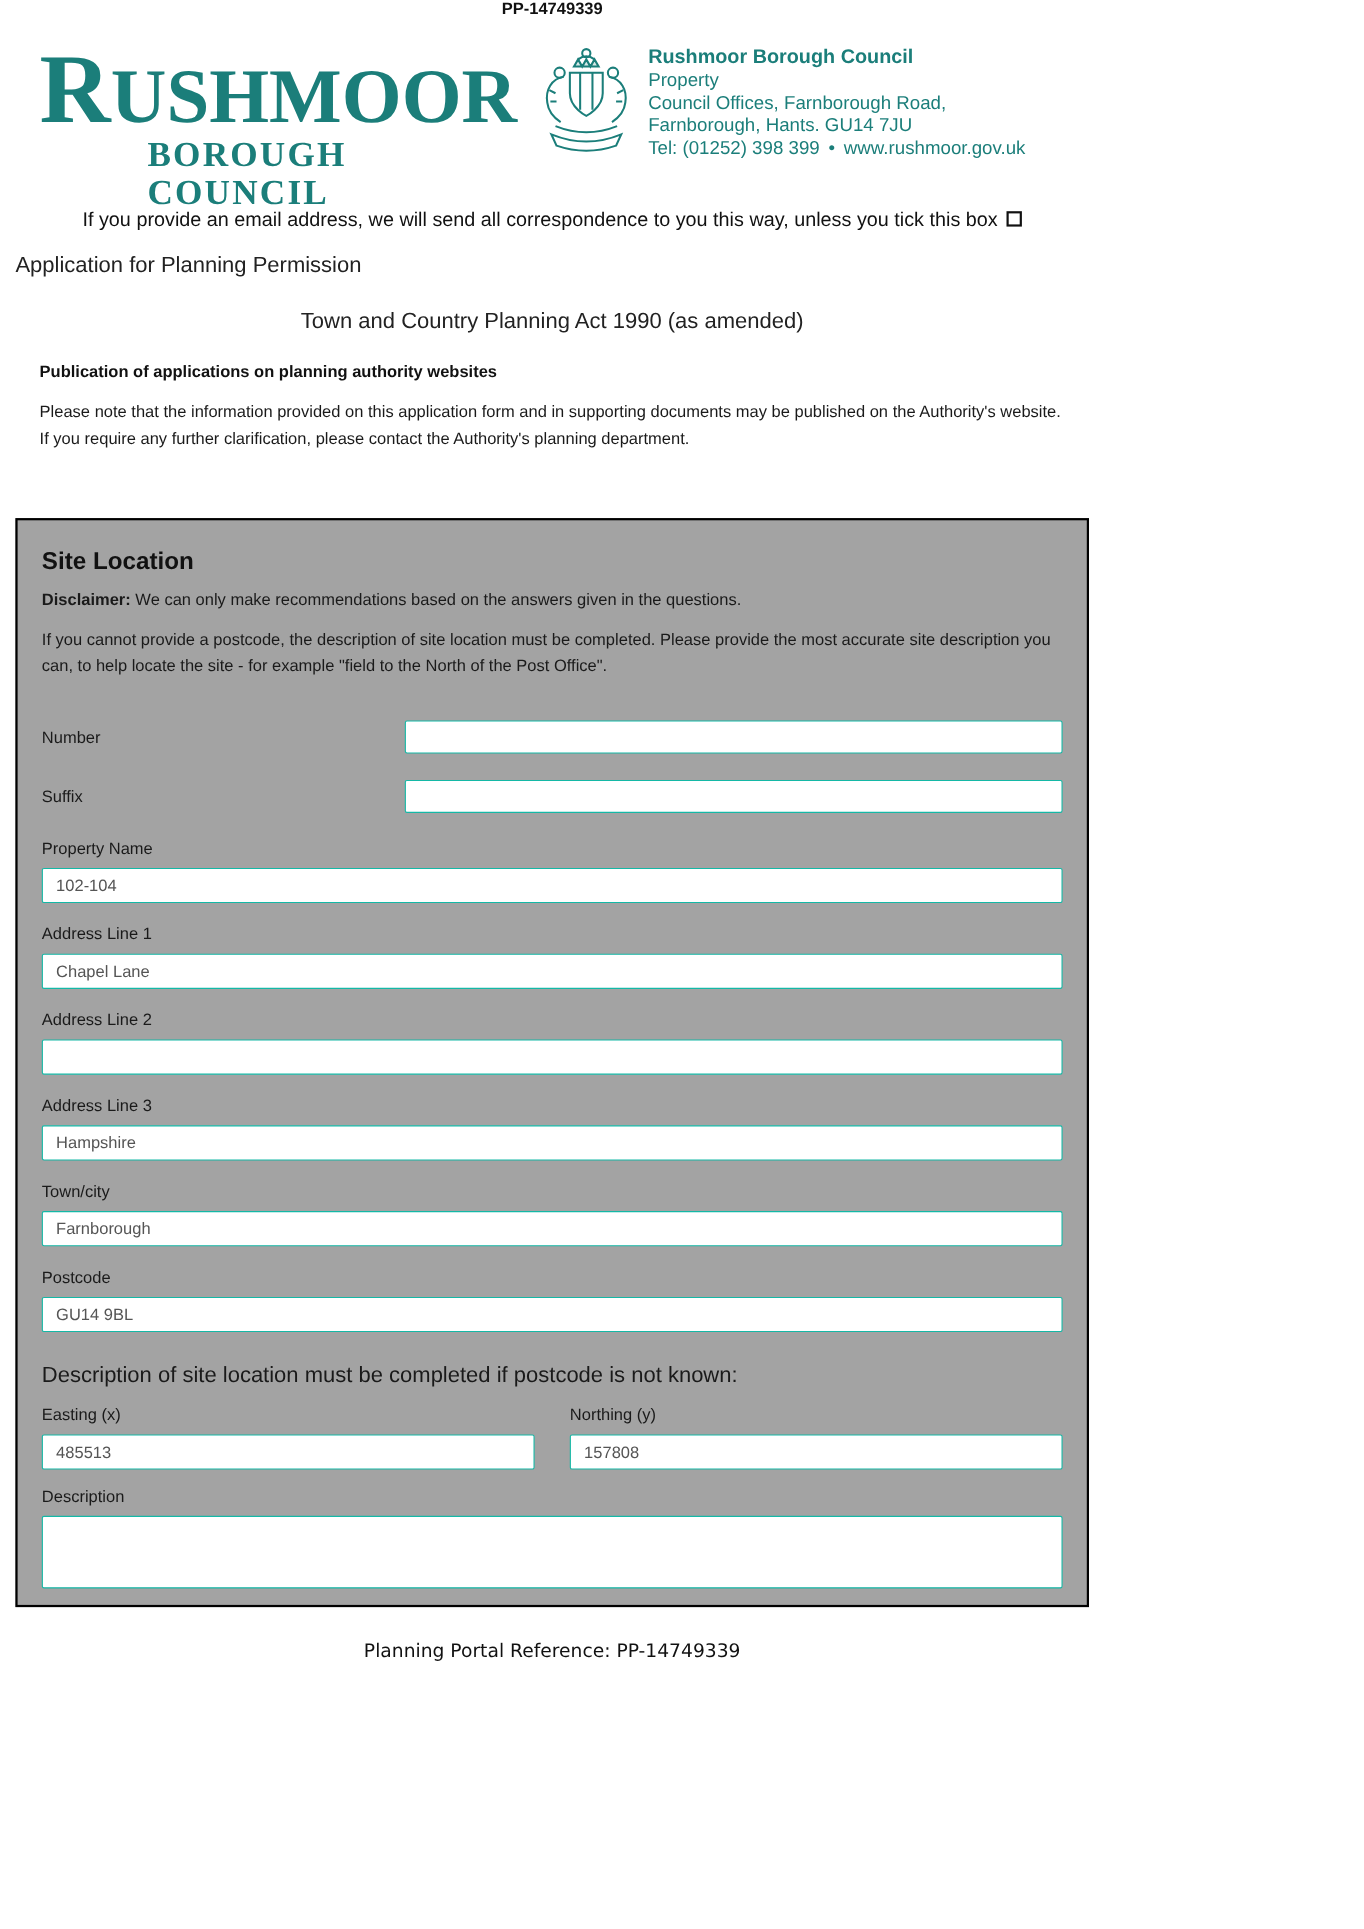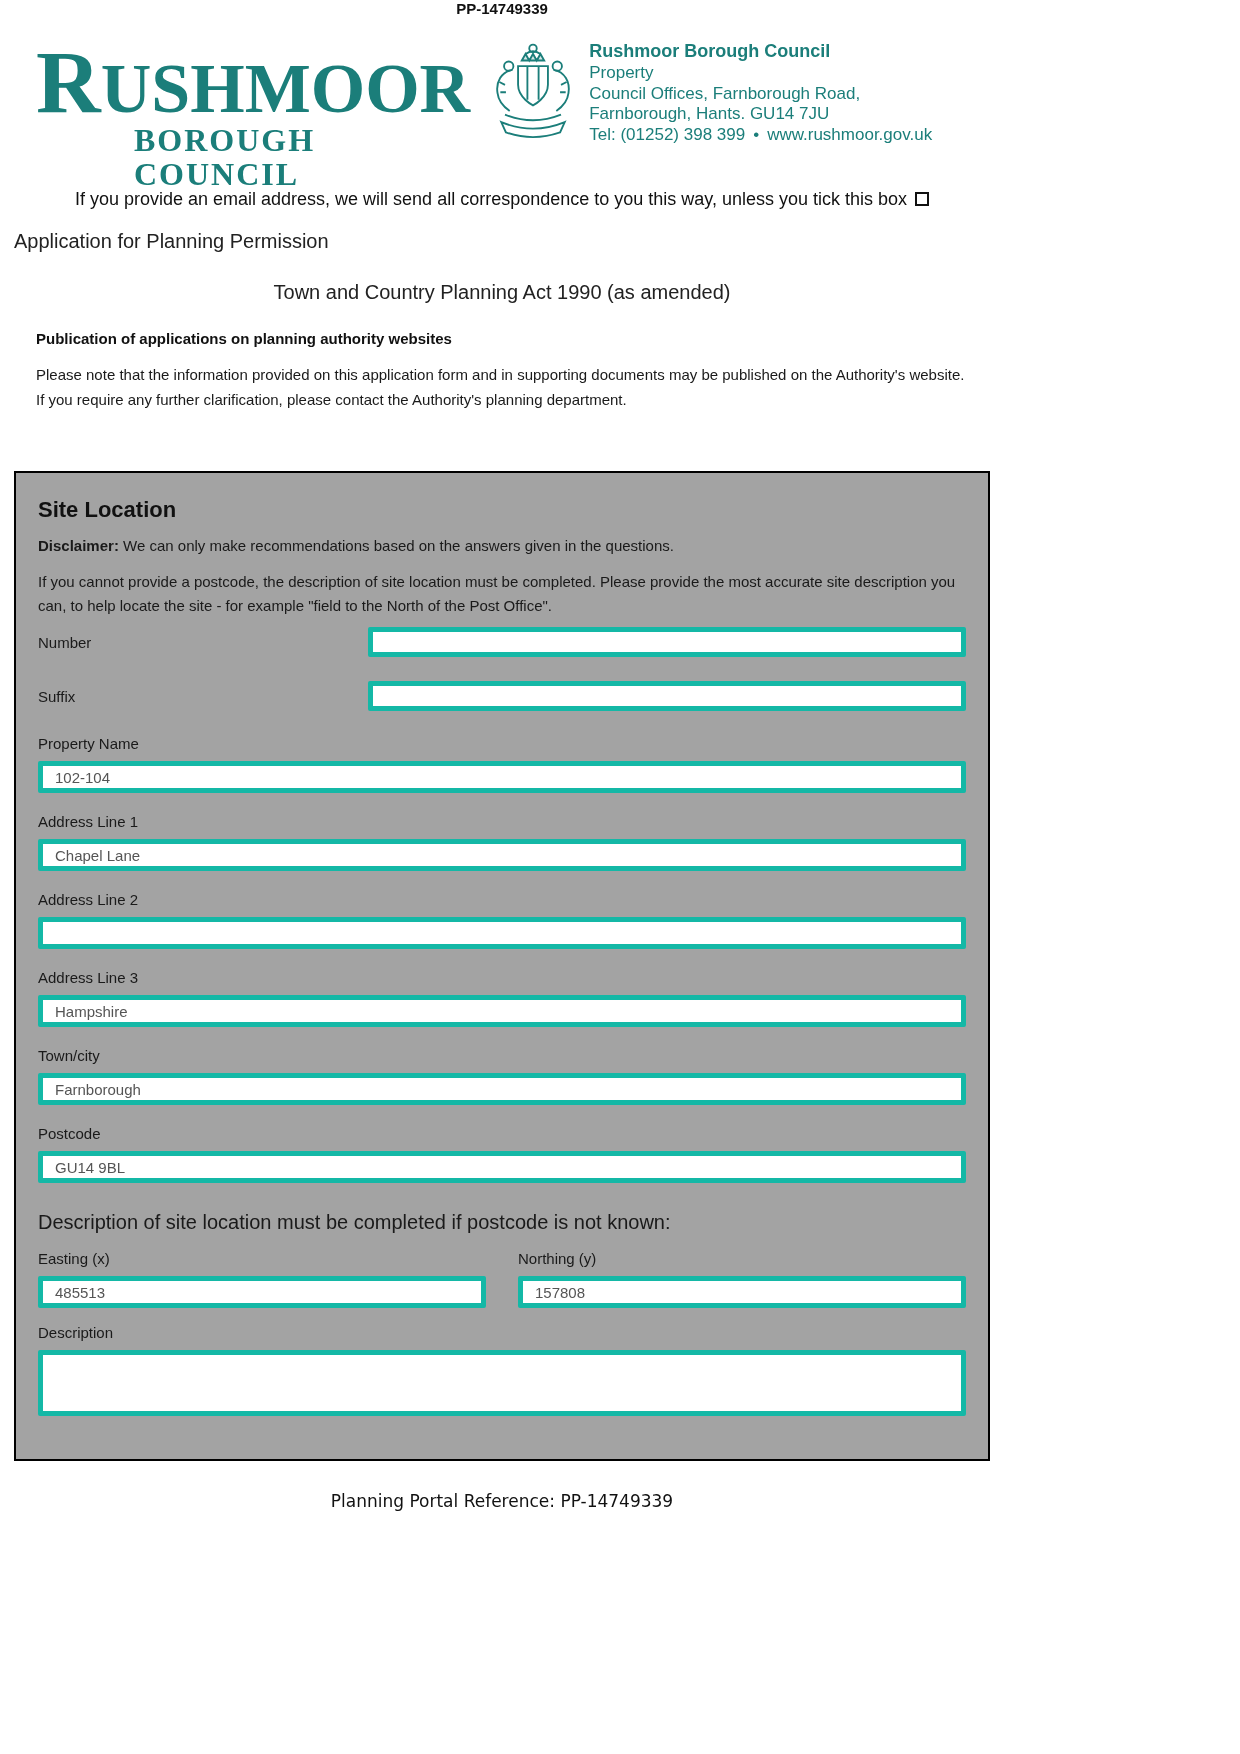--- a/index.html
+++ b/index.html
@@ -43,31 +43,31 @@
   .pub-text { margin: 16px 22px 0 22px; font-size: 15px; line-height: 1.65; color: #1a1a1a; max-width: 1036px; }
 
   
   .section-box {
     margin-top: 58px; border: 2px solid #000; background: #a3a3a3;
     padding: 18px 22px 0 22px; min-height: 990px;
   }
   .section-heading { font-size: 22px; font-weight: bold; color: #111; margin: 6px 0 14px 0; }
   .disclaimer { font-size: 15px; margin-bottom: 16px; }
   .disclaimer b { font-weight: bold; }
-  .instructions { font-size: 15px; line-height: 1.65; margin-bottom: 8px; max-width: 1020px; }
+  .instructions { font-size: 15px; line-height: 1.65; margin-bottom: 36px; max-width: 1020px; }
 
   .field-row-inline { display: flex; align-items: center; margin-bottom: 24px; }
   .field-row-inline .f-label { flex: 0 0 330px; font-size: 15px; }
   .field-row-inline input { flex: 1; }
 
   .field-row-stacked { margin-bottom: 20px; }
   .field-row-stacked .f-label { display: block; font-size: 15px; margin-bottom: 9px; }
 
   input[type="text"], textarea {
-    width: 100%; height: 32px; border: 5px solid #14b8a6; border-radius: 2px;
+    width: 100%; height: 32px; border: 1px solid #14b8a6; border-radius: 2px;
     background: #fff; font-family: "Liberation Sans", sans-serif;
     font-size: 15px; color: #555; padding: 0 12px; outline: none;
   }
   .field-row-inline input[type="text"] { height: 30px; }
 
   .desc-heading { font-size: 20px; font-weight: 400; color: #1a1a1a; margin: 28px 0 16px 0; }
   .coord-row { display: flex; gap: 32px; margin-bottom: 16px; }
   .coord-col { flex: 1; }
   .coord-col .f-label { display: block; font-size: 15px; margin-bottom: 9px; }
 

